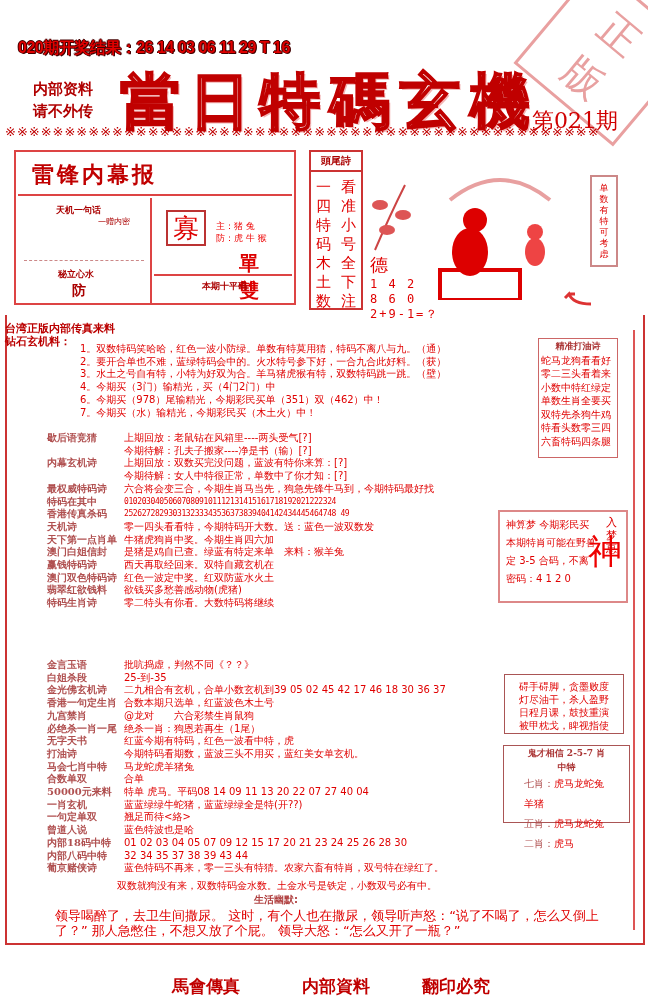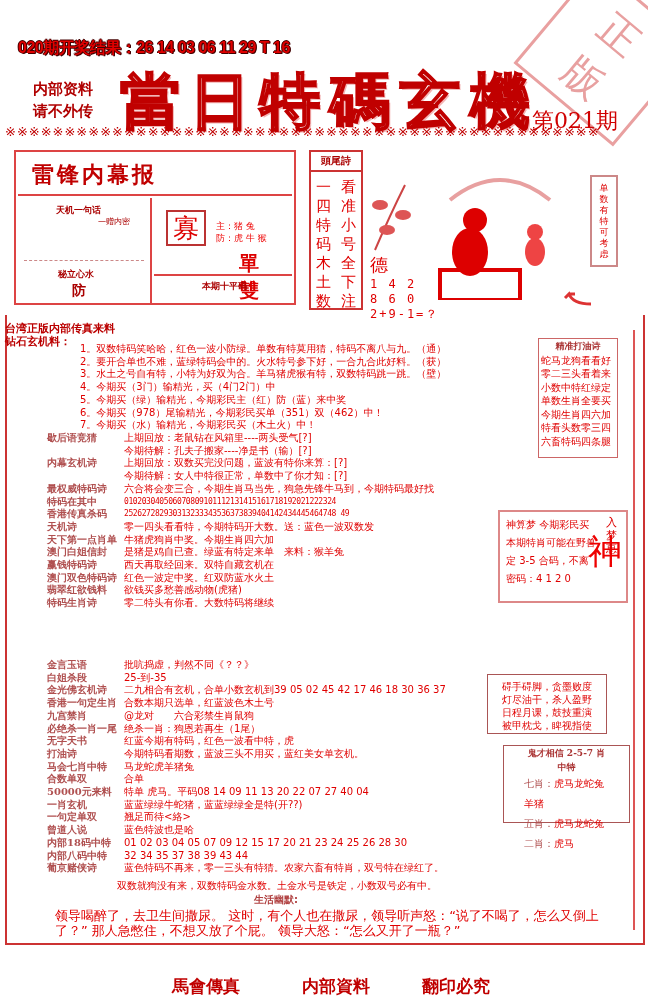--- a/index.html
+++ b/index.html
@@ -48,21 +48,21 @@
   .row .val { color: #e00000; }
   .row .val.mono { font-family: "DejaVu Sans Mono", monospace; font-size: 8px; letter-spacing: -0.4px; }
 
   .jingzhun { left: 538px; top: 338px; width: 80px; height: 120px; border: 1px solid #c66; font-size: 10px; line-height: 13.5px; padding: 1px 2px; }
   .jingzhun .jh { color: #a33; font-size: 9px; text-align: center; font-weight: bold; }
 
   .shenma { left: 498px; top: 510px; width: 130px; height: 93px; border: 2px solid #d88; font-size: 10px; line-height: 18px; padding: 4px 6px; }
   .shenma .shen { position: absolute; right: 4px; top: 30px; font-size: 34px; font-family: "DejaVu Serif", serif; color: #e00; }
   .shenma .side { position: absolute; right: 6px; top: 4px; font-size: 11px; color: #d00; line-height: 13px; width: 14px; }
 
-  .idioms { left: 487px; top: 674px; width: 120px; height: 60px; border: 1px solid #a55; font-size: 10px; line-height: 13px; padding: 5px 4px; text-align: center; }
+  .idioms { left: 504px; top: 674px; width: 120px; height: 60px; border: 1px solid #a55; font-size: 10px; line-height: 13px; padding: 5px 4px; text-align: center; }
   .guicai { left: 503px; top: 745px; width: 127px; height: 78px; border: 1px solid #a55; font-size: 10px; line-height: 20px; padding: 0 20px; }
   .guicai .gh { color: #a33; font-weight: bold; font-family: "DejaVu Serif", serif; font-size: 9px; line-height: 14px; text-align: center; }
   .guicai .gl { color: #b05050; font-family: "DejaVu Serif", serif; }
 
   .pujing2 { left: 117px; top: 879px; font-size: 10px; color: #e00000; white-space: nowrap; }
   .humor-h { left: 254px; top: 893px; font-size: 10px; font-weight: bold; color: #b04040; }
   .humor { left: 55px; top: 908px; width: 560px; font-size: 13px; line-height: 15px; color: #e00000; }
 
   .footer { top: 975px; font-family: "DejaVu Serif", serif; font-weight: bold; font-size: 17px; color: #c00000; }
   .vline { left: 633px; top: 330px; width: 2px; height: 600px; background: #d55; }
@@ -166,21 +166,20 @@
 <div class="abs src-header">
   <div>台湾正版内部传真来料</div>
   <div>钻石玄机料：</div>
 </div>
 
 <div class="abs list1">
   <div>1。双数特码笑哈哈，红色一波小防绿。单数有特莫用猜，特码不离八与九。（通）</div>
   <div>2。要开合单也不难，蓝绿特码会中的。火水特号参下好，一合九合此好料。（获）</div>
   <div>3。水土之号自有特，小特为好双为合。羊马猪虎猴有特，双数特码跳一跳。（壁）</div>
   <div>4。今期买（3门）输精光，买（4门2门）中</div>
-  <div>5。今期买（绿）输精光，今期彩民主（红）防（蓝）来中奖</div>
   <div>6。今期买（978）尾输精光，今期彩民买单（351）双（462）中！</div>
   <div>7。今期买（水）输精光，今期彩民买（木土火）中！</div>
 </div>
 
 <div class="abs rows" style="top:432px">
   <div class="row">
       <span class="lbl">歇后语竞猜</span>
       <span class="val">上期回放：老鼠钻在风箱里----两头受气[?]</span>
     </div>
   <div class="row">
@@ -236,21 +235,21 @@
       <span class="val">零二特头有你看。大数特码将继续</span>
     </div>
 </div>
 
 <div class="abs jingzhun">
   <div class="jh">精准打油诗</div>
   <div>蛇马龙狗看看好</div>
   <div>零二三头看着来</div>
   <div>小数中特红绿定</div>
   <div>单数生肖全要买</div>
-  <div>今期生肖四六加</div>
+  <div>双特先杀狗牛鸡</div>
   <div>特看头数零三四</div>
   <div>六畜特码四条腿</div>
 </div>
 
 <div class="abs shenma">
   <div>神算梦 今期彩民买</div>
   <div>本期特肖可能在野兽</div>
   <div>定 3-5 合码，不离</div>
   <div>密码：4 1 2 0</div>
   <div class="shen">神</div>

